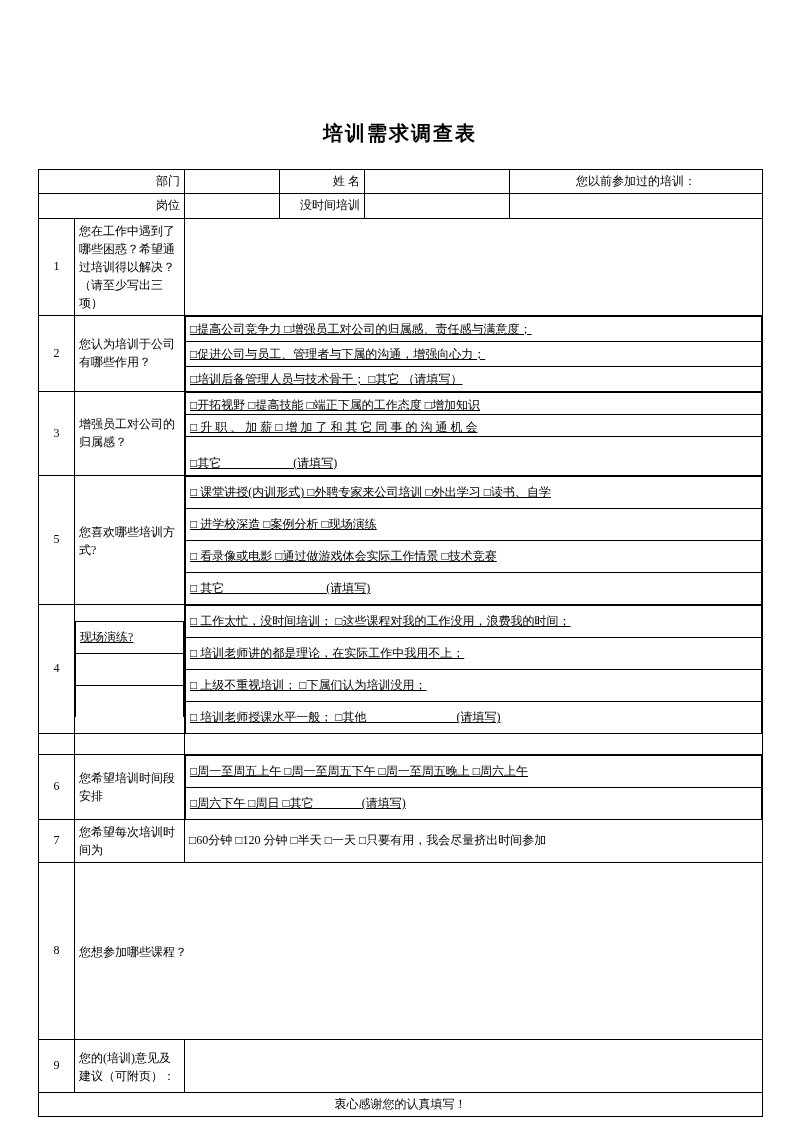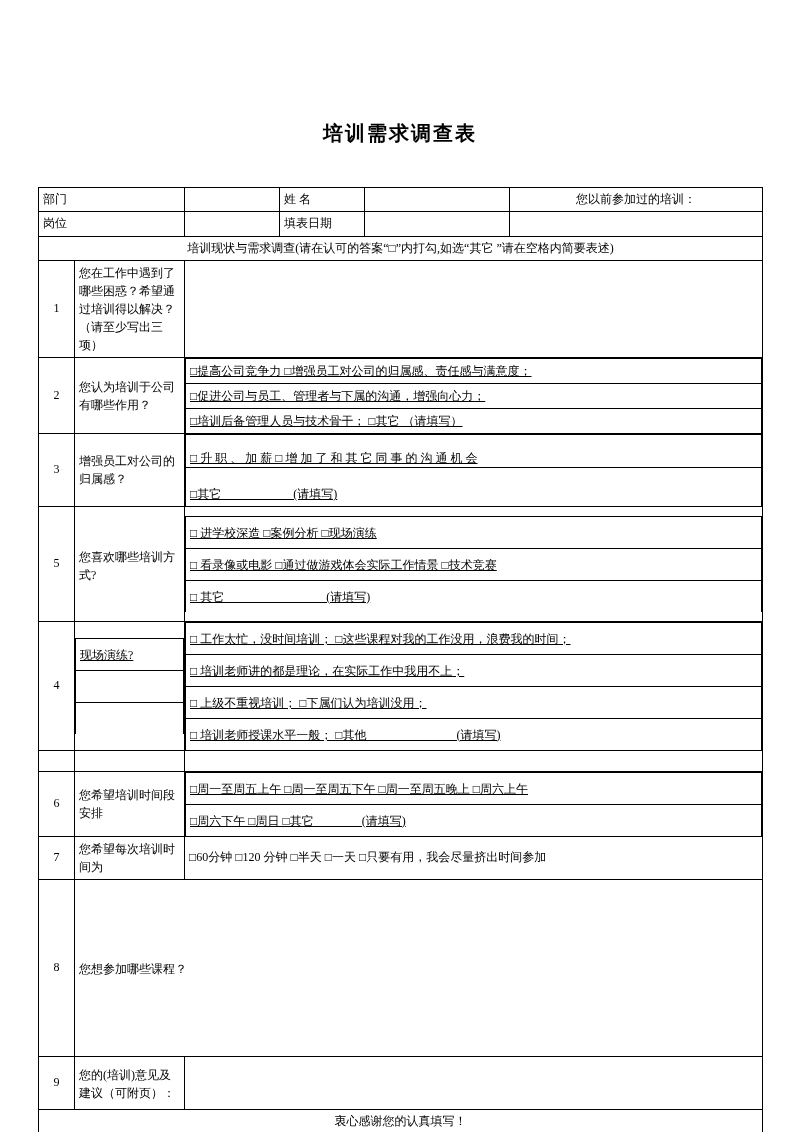--- a/index.html
+++ b/index.html
@@ -20,37 +20,37 @@
     box-sizing: border-box;
     padding: 0 38px;
     position: relative;
   }
   .doc-title {
     text-align: center;
     font-size: 20px;
     font-weight: bold;
     letter-spacing: 2px;
     margin-top: 120px;
-    margin-bottom: 40px;
+    margin-bottom: 22px;
     font-family: "Liberation Serif", "DejaVu Serif", serif;
   }
   table.form {
     width: 724px;
     border-collapse: collapse;
     table-layout: fixed;
     font-size: 12px;
     line-height: 1.45;
   }
   table.form td {
     border: 1px solid #000000;
     padding: 3px 4px;
     vertical-align: middle;
     font-size: 12px;
   }
-  .c-center { text-align: left; }
+  .c-center { text-align: right; }
   .c-left { text-align: center; }
   .idx { text-align: center; font-size: 12px; }
   .qcell { font-size: 12px; line-height: 1.5; vertical-align: middle; }
   .inner {
     width: 100%;
     border-collapse: collapse;
     table-layout: fixed;
   }
   .inner td {
     border: none;
@@ -87,28 +87,25 @@
       <td colspan="2" class="c-center">部门</td>
       <td class="c-center"></td>
       <td class="c-center">姓  名</td>
       <td class="c-center"></td>
       <td class="c-left">您以前参加过的培训：</td>
     </tr>
 
     <tr>
       <td colspan="2" class="c-center">岗位</td>
       <td class="c-center"></td>
-      <td class="c-center">填表日期</td>
+      <td class="c-center">没时间培训</td>
       <td class="c-center"></td>
       <td class="c-left"></td>
     </tr>
 
-    <tr>
-      <td colspan="6" class="c-left">培训现状与需求调查(请在认可的答案“□”内打勾,如选“其它 ”请在空格内简要表述)</td>
-    </tr>
 
     <tr>
       <td class="idx" style="height:72px">1</td>
       <td class="qcell">您在工作中遇到了哪些困惑？希望通过培训得以解决？（请至少写出三项）</td>
       <td colspan="4" class="vtop"></td>
     </tr>
 
     <tr>
       <td class="idx" style="height:66px">2</td>
       <td class="qcell">您认为培训于公司有哪些作用？</td>
@@ -128,37 +125,43 @@
             </table>
       </td>
     </tr>
 
     <tr>
       <td class="idx" style="height:62px">3</td>
       <td class="qcell">增强员工对公司的归属感？</td>
       <td colspan="4" class="nopad">
         <table class="inner">
           <tbody>
-          <tr>
-                  <td style="border-bottom:none;padding-top:14px;padding-bottom:0">□ 升 职 、 加 薪     □ 增 加 了 和 其 它 同 事 的 沟 通 机 会</td>
+                <tr>
+                  <td style="border-bottom:none;padding-bottom:0">□开拓视野   □提高技能   □端正下属的工作态度   □增加知识</td>
+                </tr>
+          <tr>
+                  <td style="border-bottom:none;padding-top:3px;padding-bottom:0">□ 升 职 、 加 薪     □ 增 加 了 和 其 它 同 事 的 沟 通 机 会</td>
                 </tr>
           <tr>
                   <td style="border-bottom:none;padding-top:17px">□其它____________(请填写)</td>
                 </tr>
         </tbody>
             </table>
       </td>
     </tr>
 
     <tr>
       <td class="idx" style="height:108px">5</td>
       <td class="qcell vtop" style="padding-top:6px">您喜欢哪些培训方式?</td>
       <td colspan="4" class="nopad">
         <table class="inner">
           <tbody>
+                <tr>
+                  <td style="height:25px">□  课堂讲授(内训形式) □外聘专家来公司培训 □外出学习 □读书、自学</td>
+                </tr>
           <tr>
                   <td style="height:25px">□  进学校深造      □案例分析          □现场演练</td>
                 </tr>
           <tr>
                   <td style="height:25px">□ 看录像或电影     □通过做游戏体会实际工作情景      □技术竞赛</td>
                 </tr>
           <tr>
                   <td style="height:25px">□ 其它_________________(请填写)</td>
                 </tr>
         </tbody>

